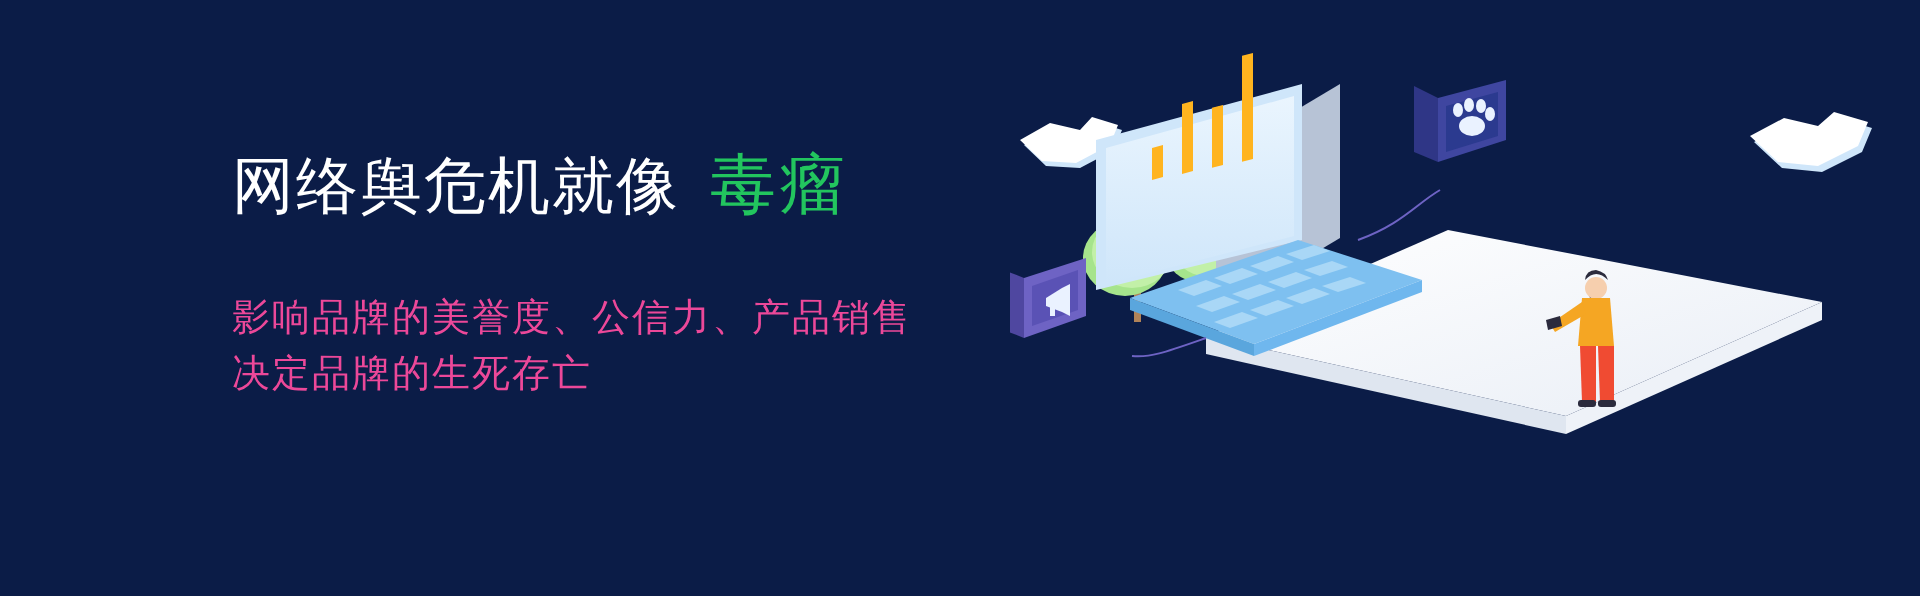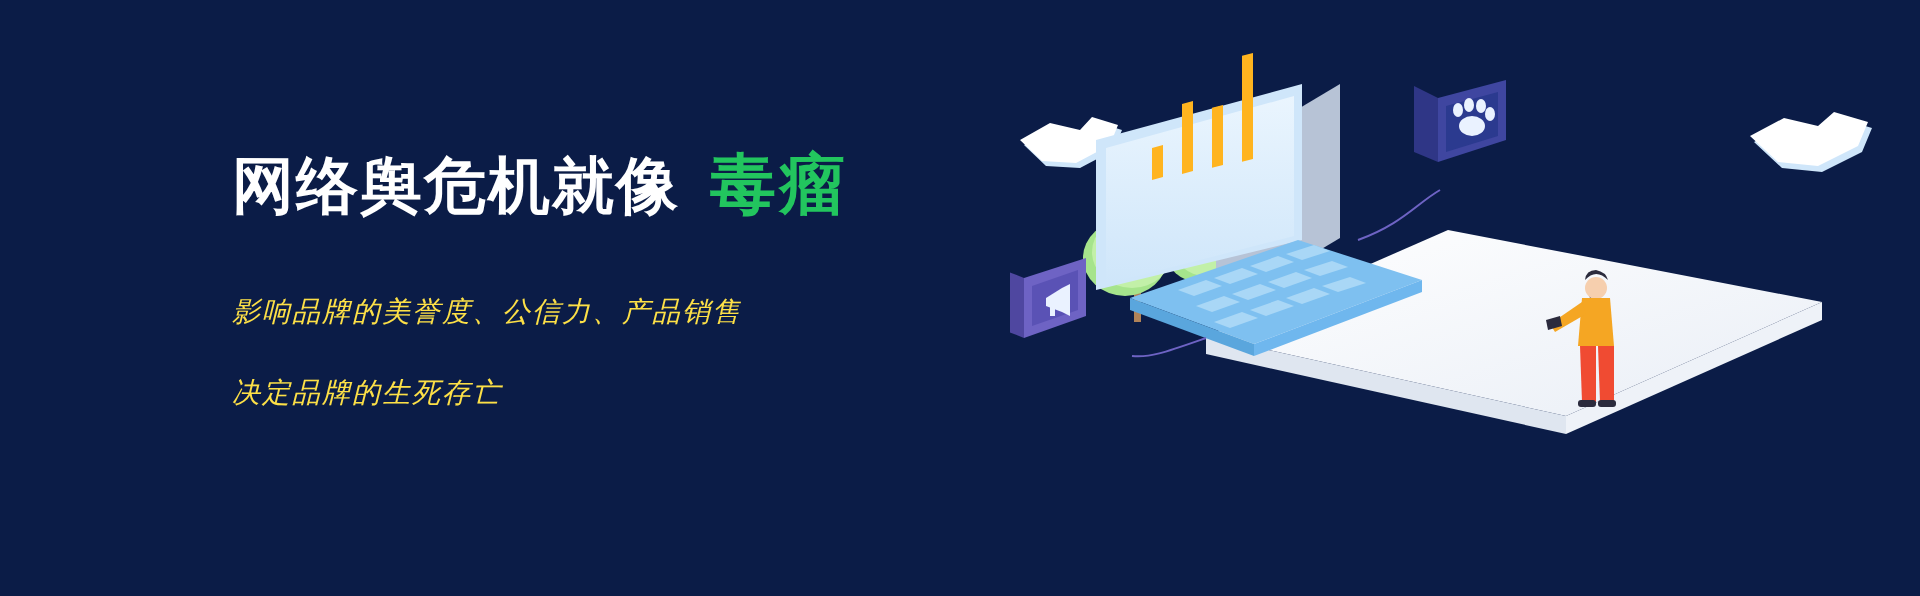--- a/index.html
+++ b/index.html
@@ -12,42 +12,41 @@
     position:relative;width:1920px;height:596px;
     background:#0b1c47;overflow:hidden;
   }
   
   #text-block{
     position:absolute;left:232px;top:150px;width:820px;
   }
   #headline{
     white-space:nowrap;
     font-size:62px;
-    font-weight:bold;
+    font-weight:normal;
     line-height:1.05;
     letter-spacing:2px;
     display:flex;align-items:baseline;
   }
   #headline-main{color:#ffffff;}
   #headline-accent{
     color:#22c55e;
     margin-left:30px;
     font-size:66px;
     letter-spacing:3px;
   }
   .subtitle{
-    color:#fde047;
-    font-size:28px;
+    color:#ec4899;
+    font-size:38px;
     letter-spacing:2px;
     line-height:1.1;
     white-space:nowrap;
-    font-style:italic;
   }
   #subtitle-1{margin-top:78px;}
-  #subtitle-2{margin-top:50px;}
+  #subtitle-2{margin-top:14px;}
 
   
   #illustration{
     position:absolute;left:1010px;top:40px;
     width:900px;height:520px;
   }
   #illustration svg{display:block;width:900px;height:520px;}
 </style>
 </head>
 <body>

